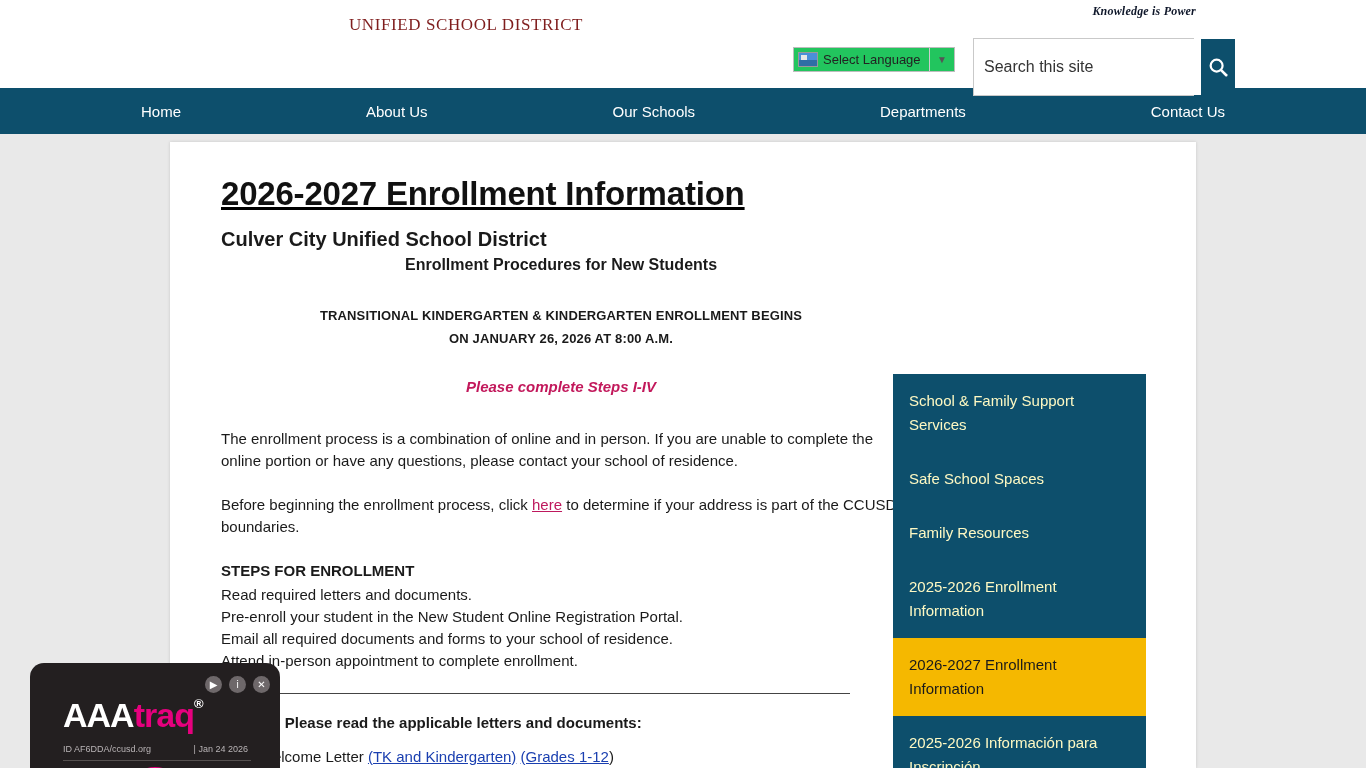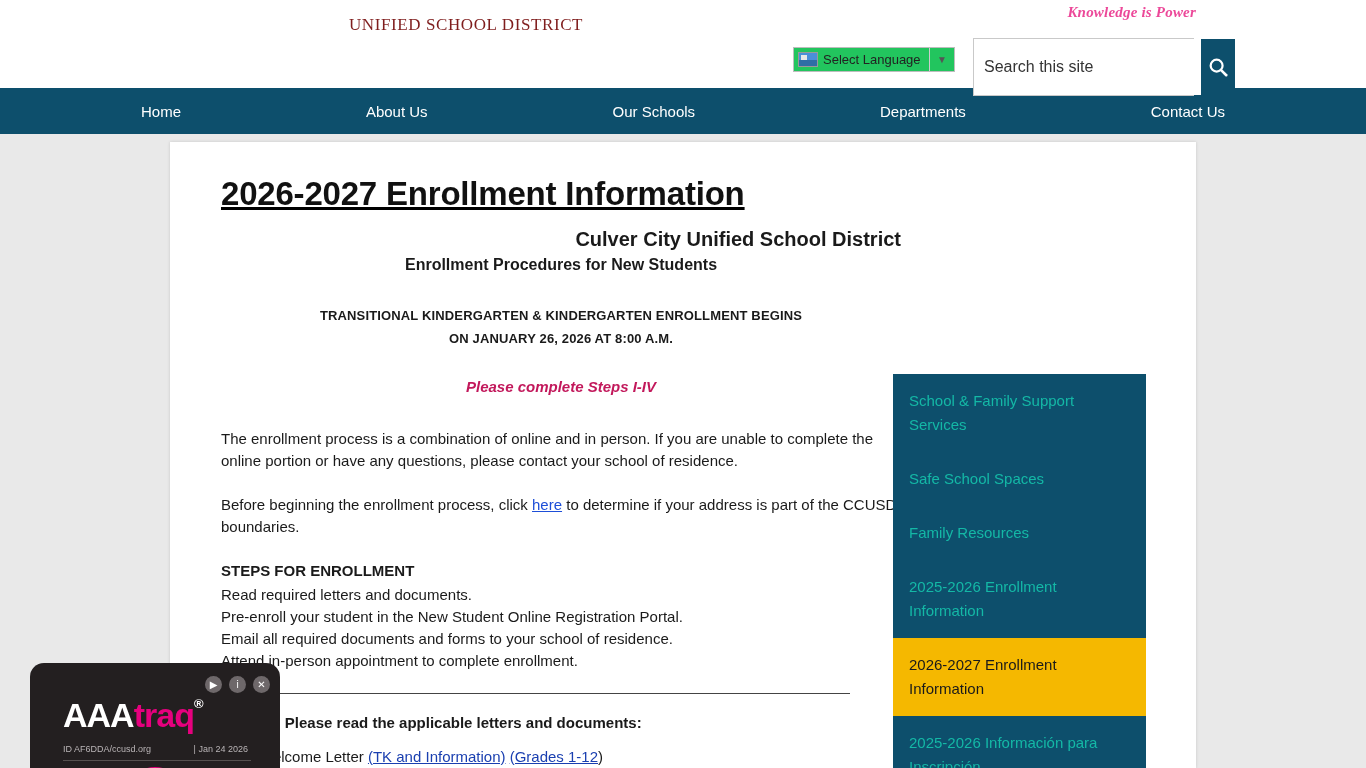--- a/index.html
+++ b/index.html
@@ -18,22 +18,22 @@
     height: 88px;
     background: #ffffff;
   }
   .tagline {
     position: absolute;
     right: 170px;
     top: 4px;
     font-family: "Liberation Serif", serif;
     font-style: italic;
     font-weight: bold;
-    font-size: 15px;
-    color: #ec4899;
+    font-size: 12px;
+    color: #0f172a;
     letter-spacing: .2px;
   }
   .logo {
     position: absolute;
     left: 341px;
     top: 14px;
     text-align: center;
     width: 250px;
   }
   .logo .line1 {
@@ -168,21 +168,21 @@
   .article {
     position: absolute;
     left: 51px;
     top: 86px;
     width: 680px;
     color: #1a1a1a;
     font-size: 15px;
     line-height: 22px;
   }
   .art-h1 {
-    text-align: right;
+    text-align: left;
     font-size: 20px;
     font-weight: bold;
     margin: 0 0 4px 0;
   }
   .art-h2 {
     text-align: center;
     font-size: 16px;
     font-weight: bold;
     margin: 0 0 28px 0;
   }
@@ -196,21 +196,21 @@
   }
   .art-red {
     text-align: center;
     color: #c2185b;
     font-style: italic;
     font-weight: bold;
     font-size: 15px;
     margin: 0 0 30px 0;
   }
   .art-p { margin: 0 0 22px 0; }
-  .art-p a { color: #1d4ed8; text-decoration: underline; }
+  .art-p a { color: #be185d; text-decoration: underline; }
   .steps-head {
     font-weight: bold;
     font-size: 15px;
     margin: 0 0 2px 0;
   }
   .steps-list { margin: 0; padding: 0; list-style: none; }
   .steps-list li { line-height: 22px; }
   .hr {
     border-top: 1px solid #444;
     margin: 21px 0 18px 0;
@@ -225,21 +225,21 @@
   
   .sidemenu {
     position: absolute;
     left: 723px;
     top: 232px;
     width: 253px;
     background: #0d4f6c;
     padding-bottom: 4px;
   }
   .side-item {
-    color: #14b8a6;
+    color: #fef9c3;
     font-size: 15px;
     line-height: 24px;
     padding: 15px 16px 15px 16px;
     cursor: pointer;
   }
   .side-item.active {
     background: #f5b800;
     color: #1a1a1a;
   }
 
@@ -376,21 +376,21 @@
         <li>Attend in-person appointment to complete enrollment.</li>
       </ul>
 
       <div class="hr"></div>
 
       <div class="step-line">
         <span class="step-num">Step I:</span><span>Please read the applicable letters and documents:</span>
       </div>
 
       <ul class="bullets">
-        <li><span>Welcome Letter </span><a href="#">(TK and Information)</a><span> </span><a href="#">(Grades 1-12</a><span>)</span></li>
+        <li><span>Welcome Letter </span><a href="#">(TK and Kindergarten)</a><span> </span><a href="#">(Grades 1-12</a><span>)</span></li>
       </ul>
     </div>
 
     <div class="sidemenu">
       <div class="side-item">School &amp; Family Support Services</div>
       <div class="side-item">Safe School Spaces</div>
       <div class="side-item">Family Resources</div>
       <div class="side-item">2025-2026 Enrollment Information</div>
       <div class="side-item active">2026-2027 Enrollment Information</div>
       <div class="side-item">2025-2026 Información para Inscripción</div>

